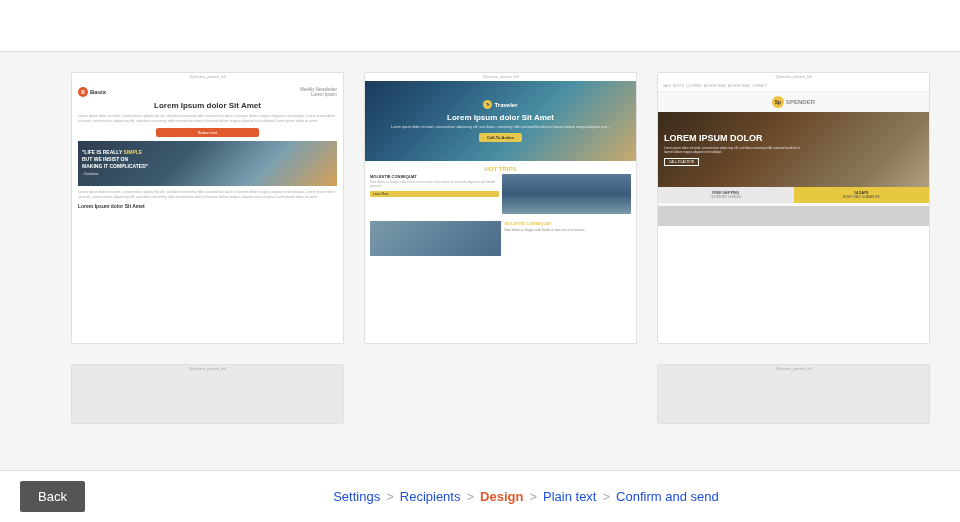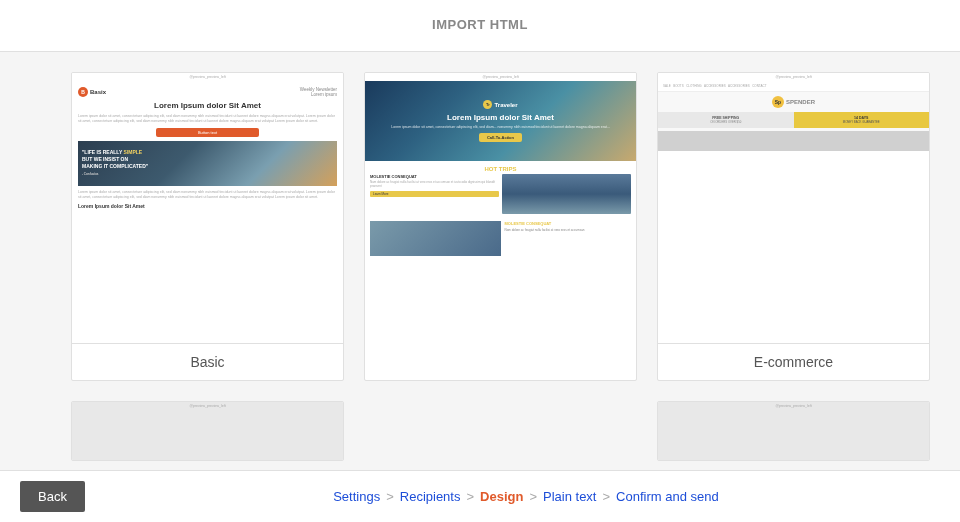--- a/index.html
+++ b/index.html
@@ -280,21 +280,20 @@
       text-align: center;
       font-size: 3.5px;
       color: #aaa;
       padding: 2px 0;
     }
   </style>
 </head>
 <body>
 
 <div class="top-nav">
-  <div class="nav-tab">IMPORT HTML</div>
 </div>
 
 <div class="main-content">
   <div class="template-grid">
 
     <div class="template-card">
       <div class="template-preview">
         <div class="template-top-label">@preview_preview_left</div>
         <div class="preview-basic">
           <div class="pb-header">
@@ -310,21 +309,20 @@
           <div class="pb-image">
             <div class="pb-image-text">
               "LIFE IS REALLY <span>SIMPLE</span><br>BUT WE INSIST ON<br>MAKING IT COMPLICATED"<br>
               <span style="font-size:3px;color:#ccc;">- Confucius</span>
             </div>
           </div>
           <div class="pb-bottom-text">Lorem ipsum dolor sit amet, consectetuer adipiscing elit, sed diam nonummy nibh euismod tincidunt ut laoreet dolore magna aliquam erat volutpat. Lorem ipsum dolor sit amet, consectetuer adipiscing elit, sed diam nonummy nibh euismod tincidunt ut laoreet dolore magna aliquam erat volutpat Lorem ipsum dolor sit amet.</div>
           <div class="pb-footer">Lorem Ipsum dolor Sit Amet</div>
         </div>
       </div>
-      <div class="template-label">Basic</div>
     </div>
 
     <div class="template-card">
       <div class="template-preview">
         <div class="template-top-label">@preview_preview_left</div>
         <div class="preview-travel">
           <div class="pt-hero">
             <div class="pt-logo">
               <div class="pt-logo-circle">Tr</div>
               <div class="pt-logo-text">Traveler</div>
@@ -359,34 +357,38 @@
       <div class="template-preview">
         <div class="template-top-label">@preview_preview_left</div>
         <div class="preview-ecommerce">
           <div class="pe-nav">
             <span>SALE &nbsp; BOOTS &nbsp; CLOTHING &nbsp; ACCESSORIES &nbsp; ACCESSORIES &nbsp; CONTACT</span>
           </div>
           <div class="pe-logo">
             <div class="pe-logo-circle">Sp</div>
             <span style="font-size:6px;font-weight:bold;color:#888;margin-left:2px;">SPENDER</span>
           </div>
+          <div class="pe-hero">
+            <div class="pe-hero-title">LOREM IPSUM DOLOR</div>
+            <div class="pe-hero-text">Lorem ipsum dolor sit amet, consectetuer adipiscing elit, sed diam nonummy nibh euismod tincidunt ut laoreet dolore magna aliquam erat volutpat.</div>
+            <div class="pe-hero-btn">CALL-TO-ACTION</div>
+          </div>
           <div class="pe-features">
             <div class="pe-feat1">
               FREE SHIPPING<br>
               <span class="pe-feat-sub">ON ORDERS OVER $50</span>
             </div>
             <div class="pe-feat2">
               14 DAYS<br>
               <span class="pe-feat2-sub">MONEY BACK GUARANTEE</span>
             </div>
           </div>
           <div class="pe-footer"></div>
         </div>
       </div>
-      <div class="template-label">E-commerce</div>
     </div>
 
   </div>
 
   <div class="template-grid" style="margin-top:20px;">
     <div class="template-card partial">
       <div class="partial-preview" style="background:#e8e8e8;">
         <div style="font-size:3.5px;color:#aaa;text-align:center;padding:2px;">@preview_preview_left</div>
       </div>
     </div>

